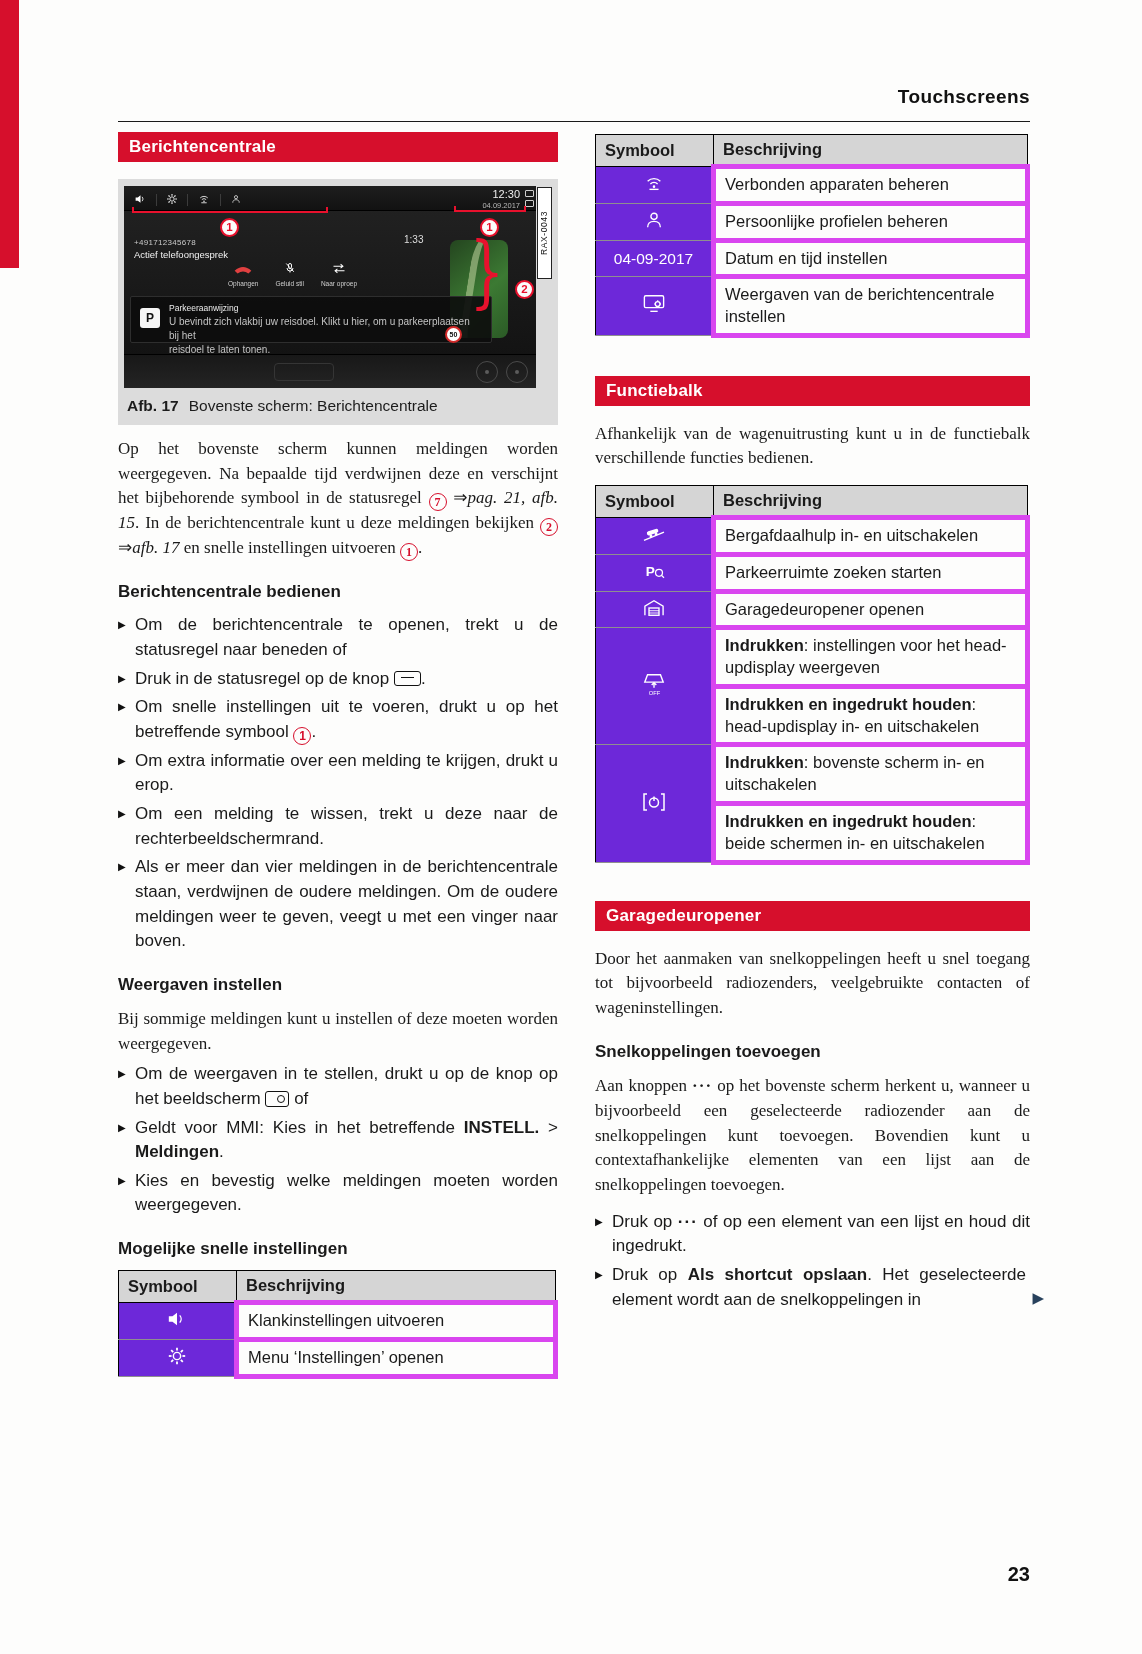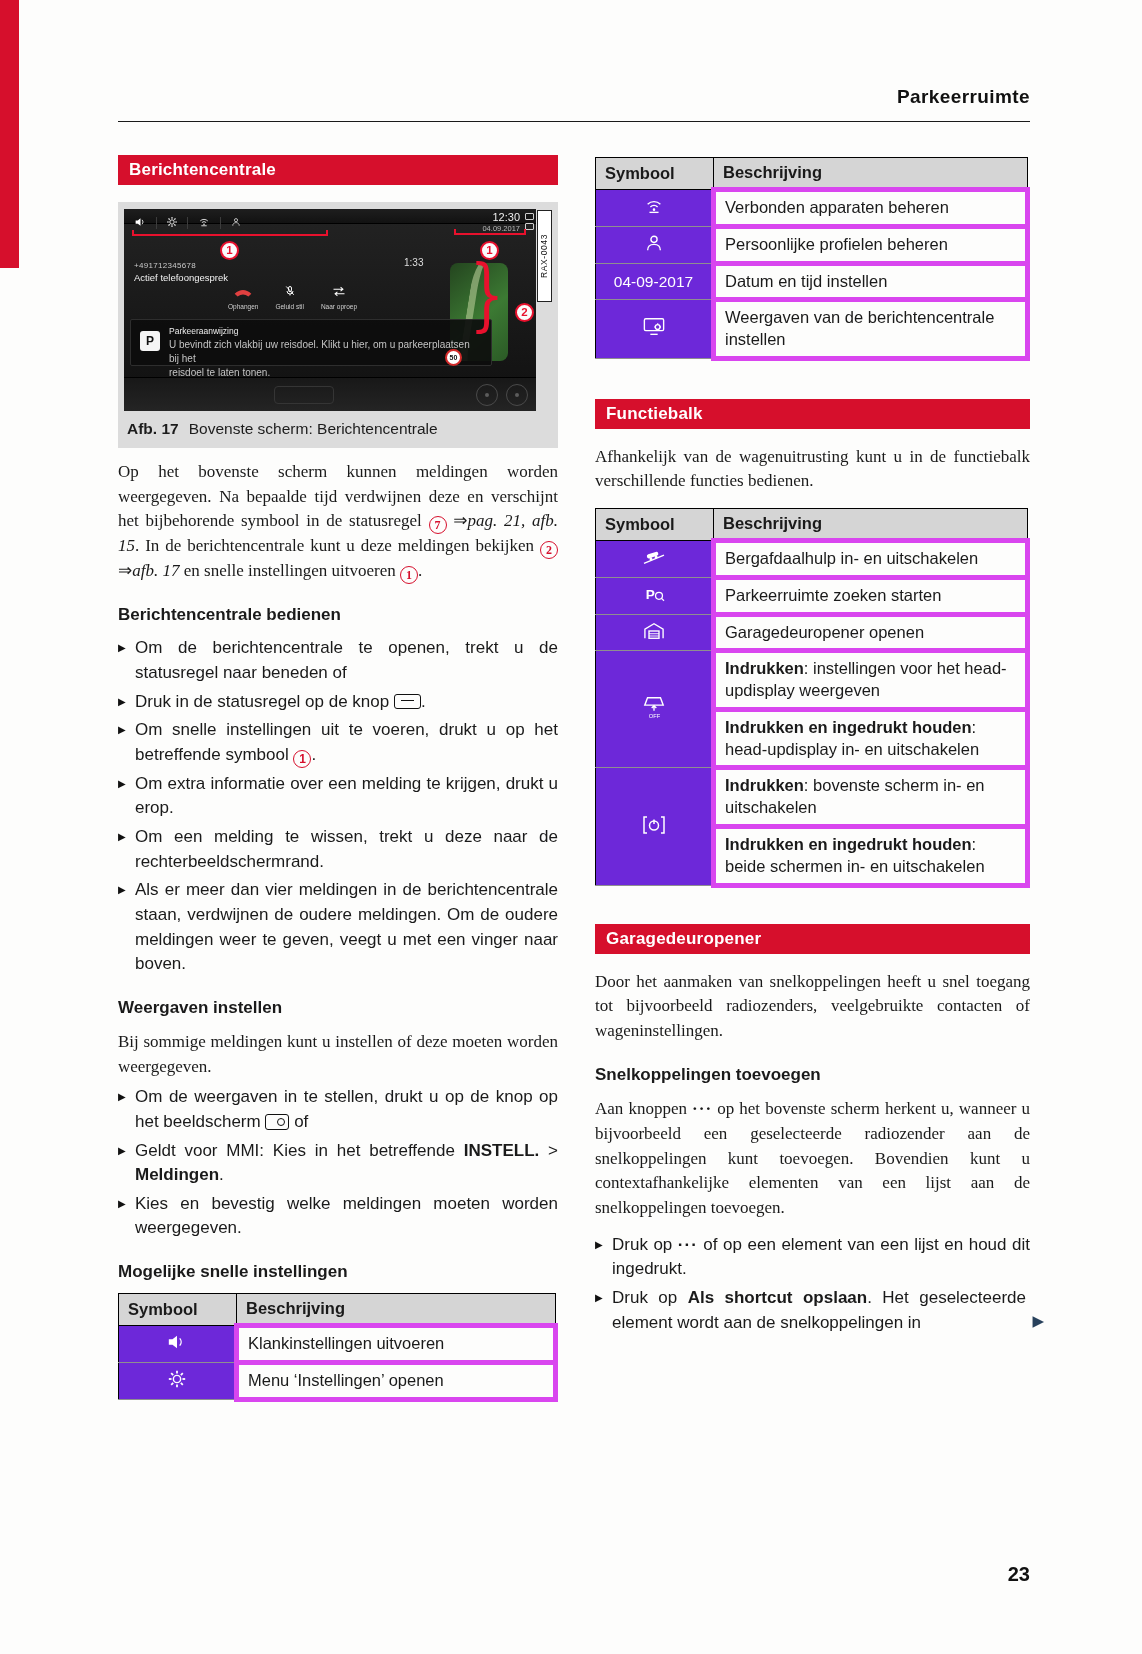--- a/index.html
+++ b/index.html
@@ -10,42 +10,42 @@
     color:#1a1a1a;
     position:relative;
     overflow:hidden;
   }
   .red-tab { position:absolute; left:0; top:0; width:19px; height:268px; background:#d60f2c; }
   .content { position:absolute; left:118px; top:86px; width:912px; }
   .pagehead {
     text-align:right; font-weight:bold; font-size:19px; letter-spacing:.4px;
     padding-bottom:13px; border-bottom:1.5px solid #1a1a1a; color:#111;
   }
-  .cols { display:flex; gap:37px; margin-top:33px; }
+  .cols { display:flex; gap:37px; margin-top:10px; }
   .col-l { width:440px; }
   .col-r { width:435px; }
 
   .banner {
     background:#d60f2c; color:#fff; font-weight:bold; font-size:17px;
     padding:5px 11px 5px; letter-spacing:.2px;
   }
 
   
   .fig { margin-top:17px; background:#dcdcdc; padding:7px 6px 0 6px; position:relative; }
   .screen { position:relative; height:202px; margin-right:16px; background:linear-gradient(#232323,#101010); overflow:hidden; }
   .figcode {
     position:absolute; right:6px; top:8px; width:15px; height:92px;
     writing-mode:vertical-rl; transform:rotate(180deg);
     background:#fff; border:1px solid #222; color:#111;
     font-size:8.5px; letter-spacing:.6px; text-align:center; line-height:13px;
   }
   .figcap { padding:9px 3px 10px; font-size:15.5px; color:#1c1c1c; }
   .figcap .capb { font-weight:bold; margin-right:10px; }
 
-  .s-topbar { position:absolute; left:0; right:0; top:0; height:15px;
+  .s-topbar { position:absolute; left:0; right:0; top:0; height:25px;
     background:linear-gradient(#1e1e1e,#121212); border-bottom:1px solid #000; }
   .s-icons { position:absolute; left:10px; top:5px; display:flex; gap:9px; align-items:center; }
   .s-icons .sep { width:1px; height:12px; background:#3c3c3c; }
   .s-clock { position:absolute; left:330px; top:2px; width:66px; text-align:right; }
   .s-time { font-size:11px; color:#ededed; }
   .s-date { font-size:7.5px; color:#b8b8b8; margin-top:1px; }
   .s-clockicons { position:absolute; left:401px; top:4px; }
   .s-clockicons .mini { width:9px; height:7px; border:1px solid #cfcfcf; border-radius:1px; margin-bottom:3px; }
 
   .rbracket { position:absolute; border:2px solid #e8112d; border-top:0; height:6px; }
@@ -134,21 +134,21 @@
   .right-top-table { margin-top:2px; }
 
   .pagenum { position:absolute; right:112px; bottom:68px; font-size:20px; font-weight:bold; color:#111; }
 </style>
 </head>
 <body>
 
 <div class="red-tab"></div>
 
 <div class="content">
-  <div class="pagehead">Parkeerruimte</div>
+  <div class="pagehead">Touchscreens</div>
 
   <div class="cols">
 
     <div class="col-l">
       <div class="banner">Berichtencentrale</div>
 
       <div class="fig">
         <div class="screen">
           <div class="s-topbar">
             <div class="s-icons">

